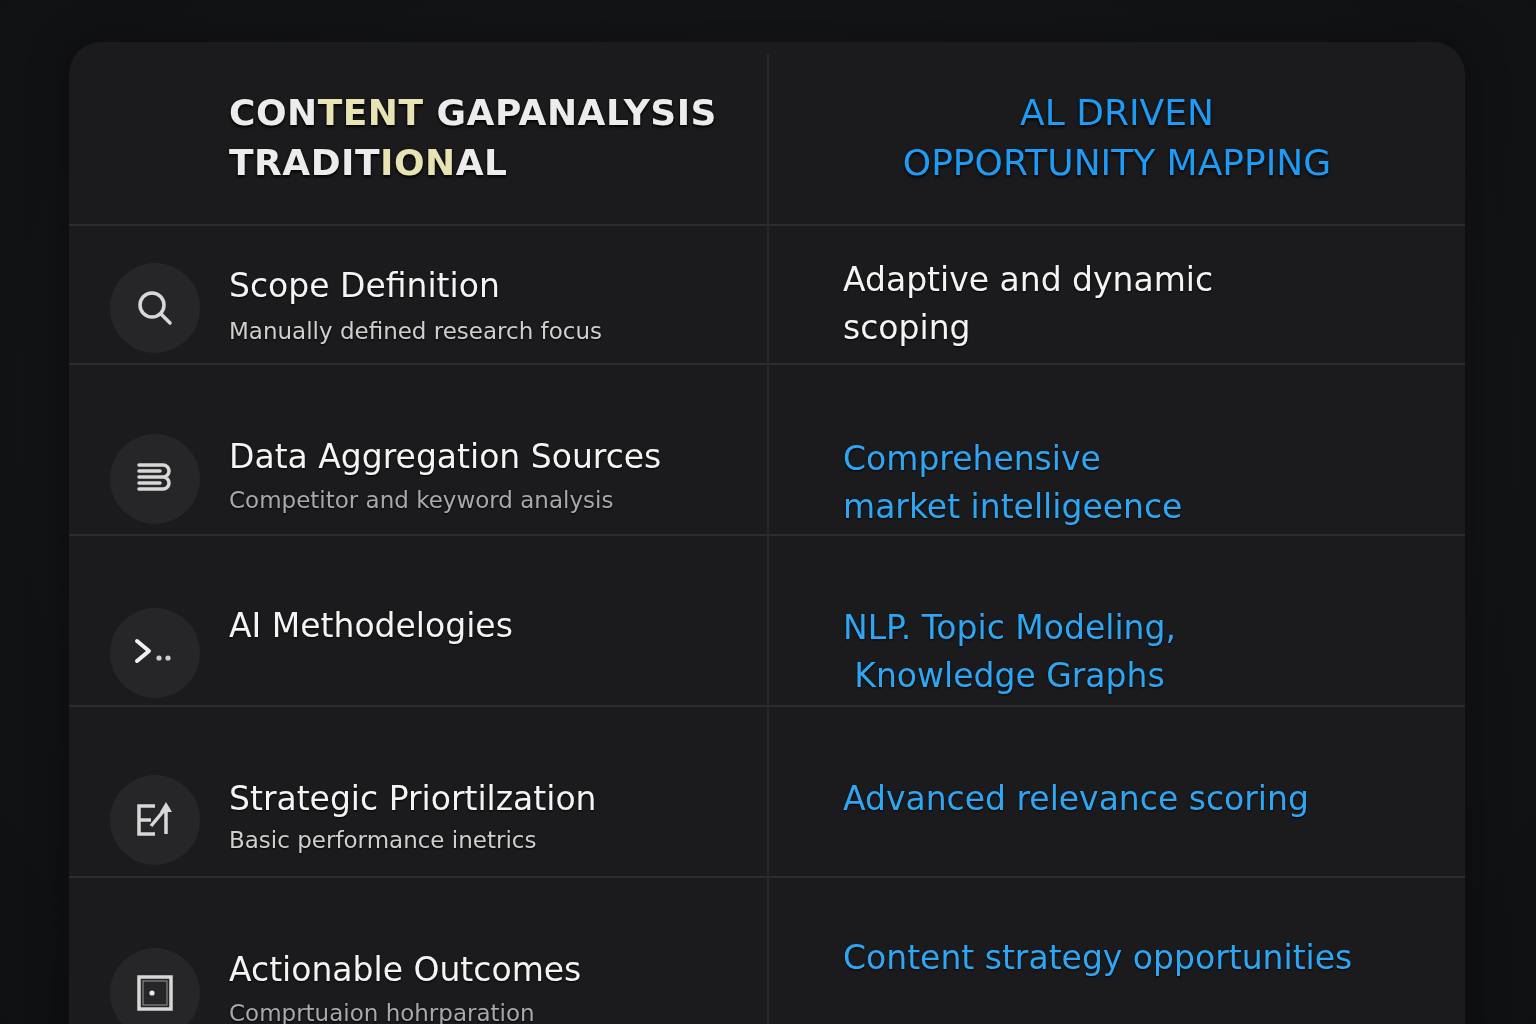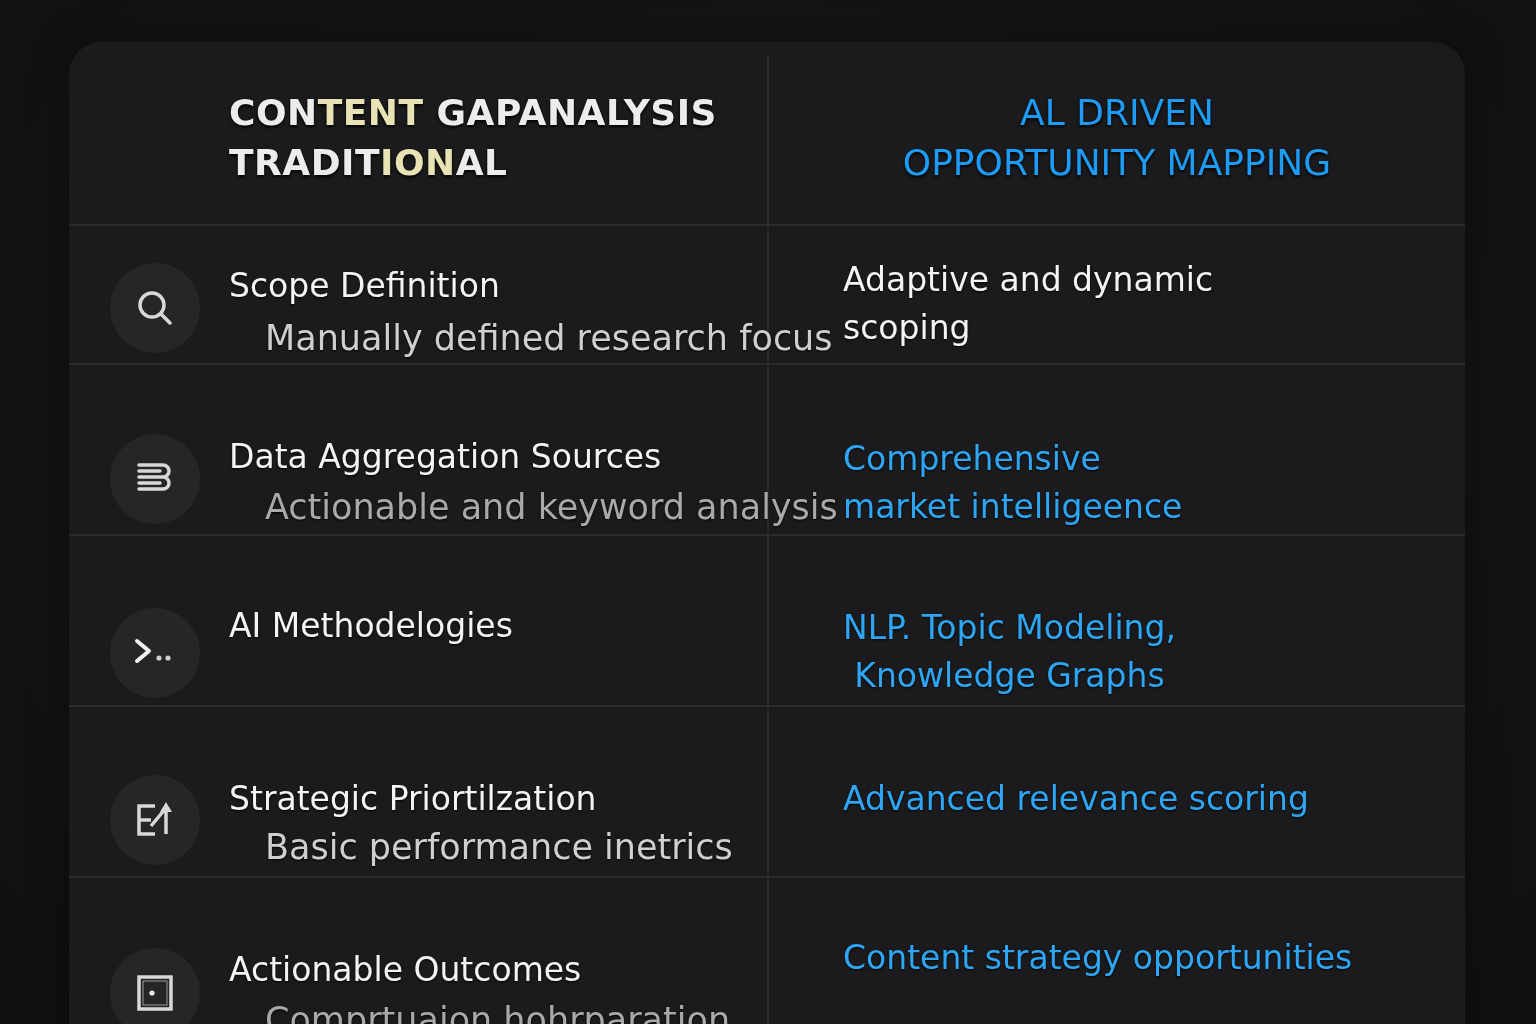--- a/index.html
+++ b/index.html
@@ -59,24 +59,23 @@
   }
   .icon-circle svg { display: block; }
   .title {
     position: absolute; left: 160px;
     font-size: 33px; color: #f4f4f4;
     white-space: nowrap;
     text-shadow: 0 1px 2px rgba(0,0,0,0.9);
   }
   .sub {
     position: absolute; left: 160px;
-    font-size: 35px; color: #cfcfcf;
+    font-size: 23px; color: #cfcfcf;
     white-space: nowrap;
     text-shadow: 0 1px 2px rgba(0,0,0,0.9);
-    margin-left: 36px;
   }
   .sub.dim { color: #a9a9ab; }
   .right-text {
     position: absolute; left: 774px;
     font-size: 33px; line-height: 48px;
     color: #2fa6f3;
     text-shadow: 0 1px 2px rgba(0,0,0,0.9);
   }
   .right-text.white { color: #f4f4f4; }
   .right-text span { display: block; white-space: nowrap; }
@@ -114,21 +113,21 @@
   </div>
 
   <div class="row" style="top:355px;">
     <div class="icon-circle" style="top:37px;">
       <svg width="44" height="44" viewBox="0 0 44 44">
         <path d="M6 8 H30 A6 6 0 0 1 30 20 H6 M6 20 H30 A6 6 0 0 1 30 32 H6 M6 14 H27" fill="none" stroke="#d8d8d8" stroke-width="3.5" stroke-linecap="round"></path>
         <path d="M6 26 H27" fill="none" stroke="#d8d8d8" stroke-width="3.5" stroke-linecap="round"></path>
       </svg>
     </div>
     <div class="title" style="top:40px;">Data Aggregation Sources</div>
-    <div class="sub dim" style="top:90px;">Actionable and keyword analysis</div>
+    <div class="sub dim" style="top:90px;">Competitor and keyword analysis</div>
     <div class="right-text" style="top:38px;">
       <span>Comprehensive</span>
       <span>market intelligeence</span>
     </div>
   </div>
 
   <div class="row" style="top:526px;text-align:center;">
     <div class="icon-circle" style="top:40px;">
       <svg width="48" height="44" viewBox="0 0 48 44">
         <polyline points="6,10 18,20 6,30" fill="none" stroke="#f0f0f0" stroke-width="4" stroke-linecap="round" stroke-linejoin="round"></polyline>

